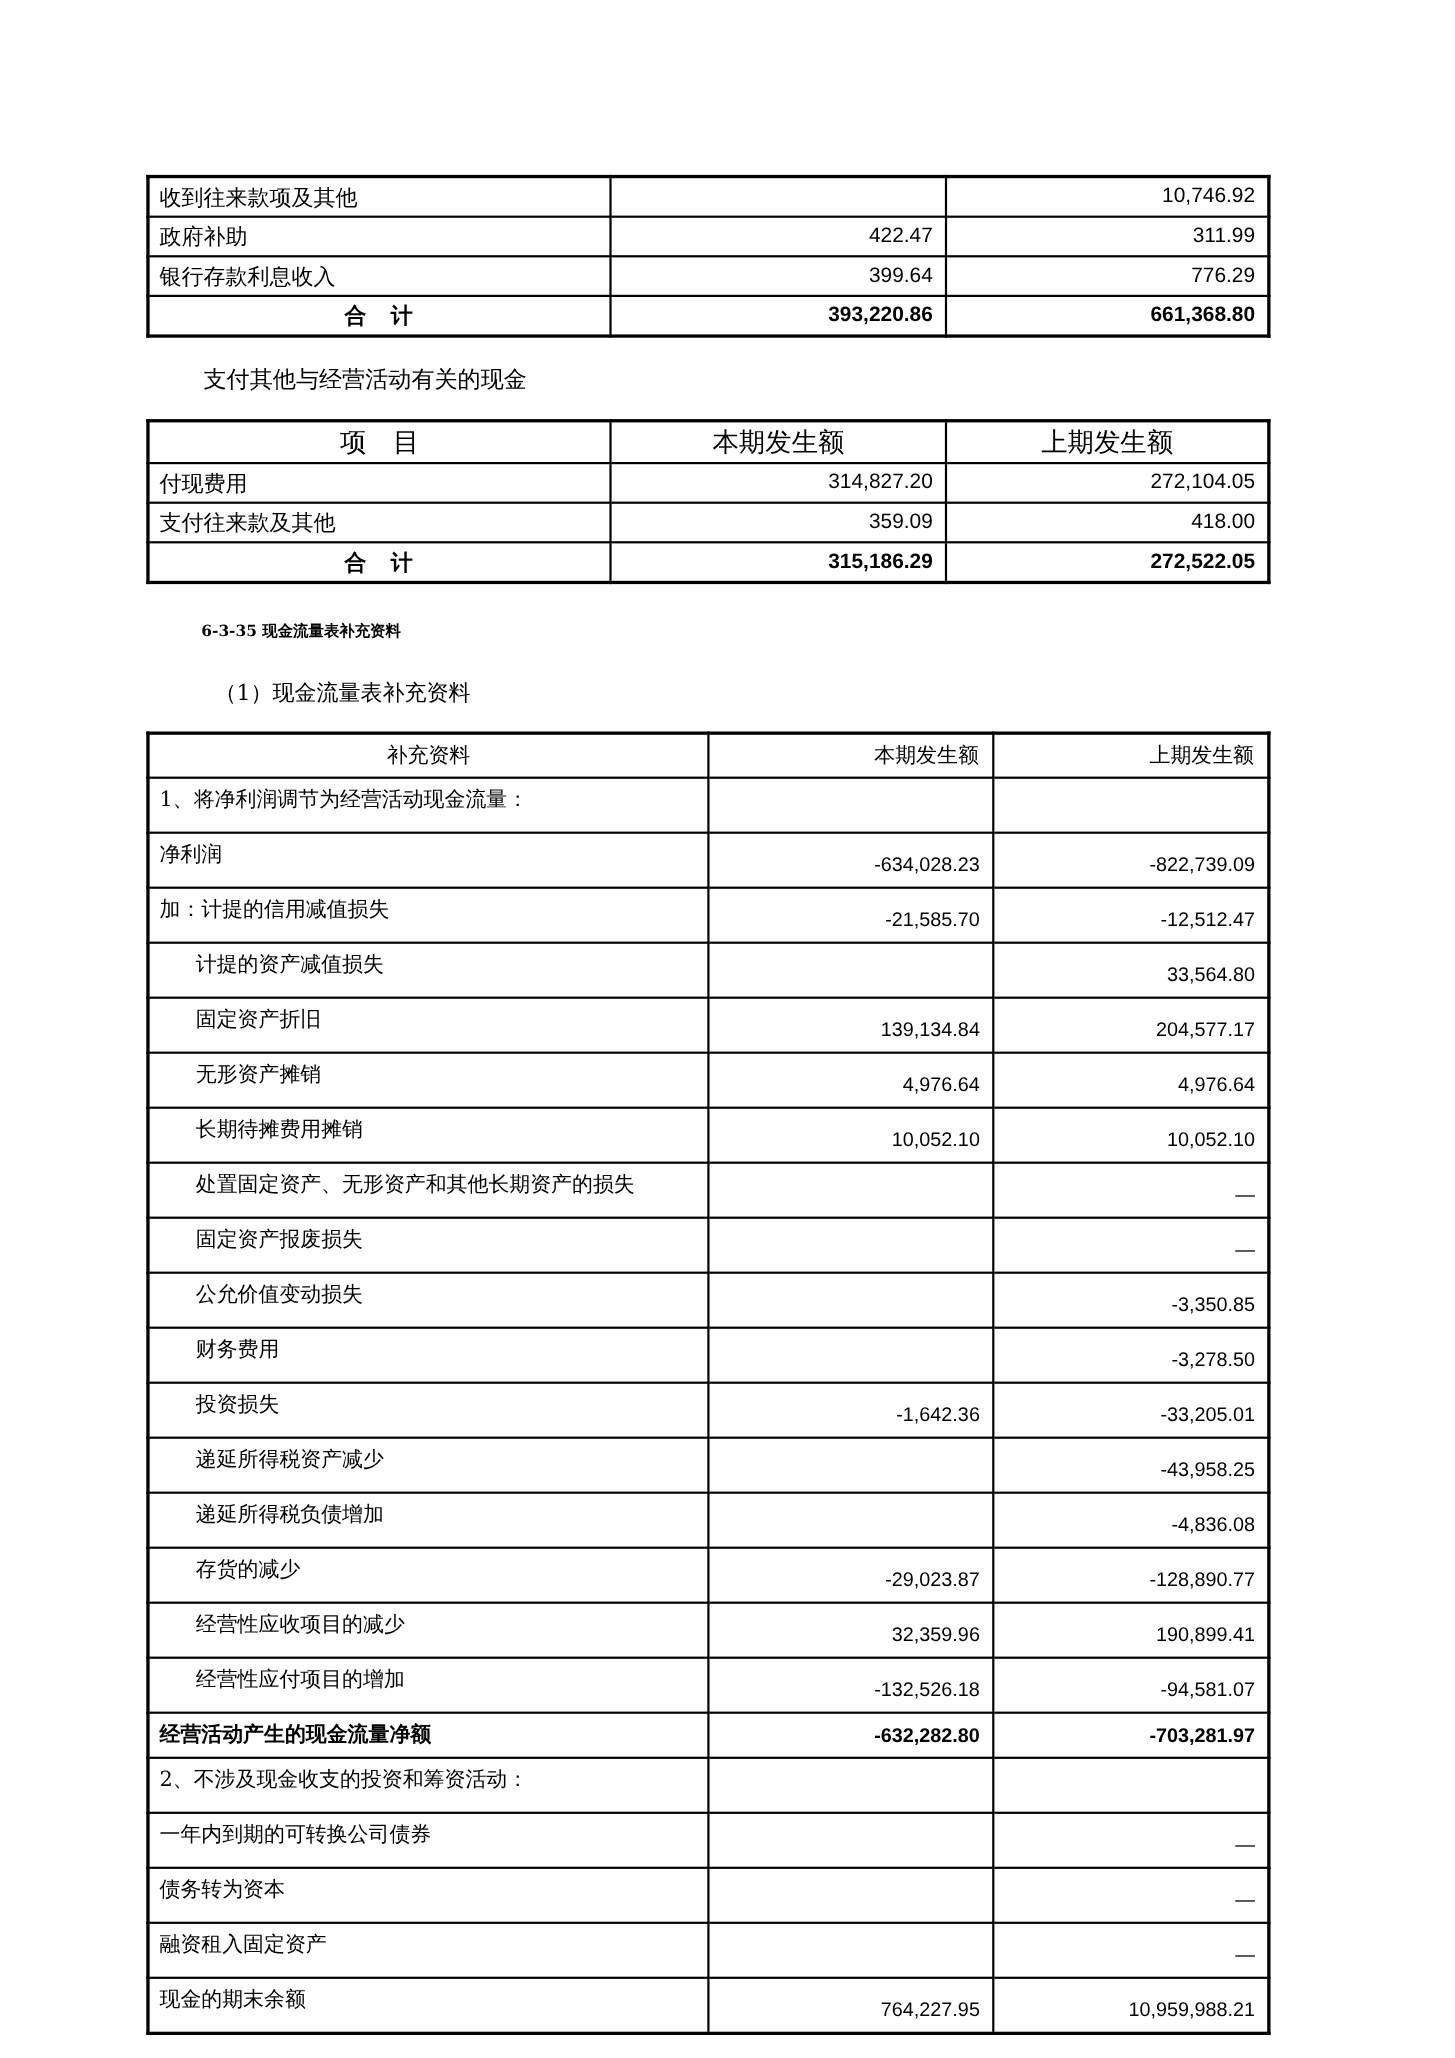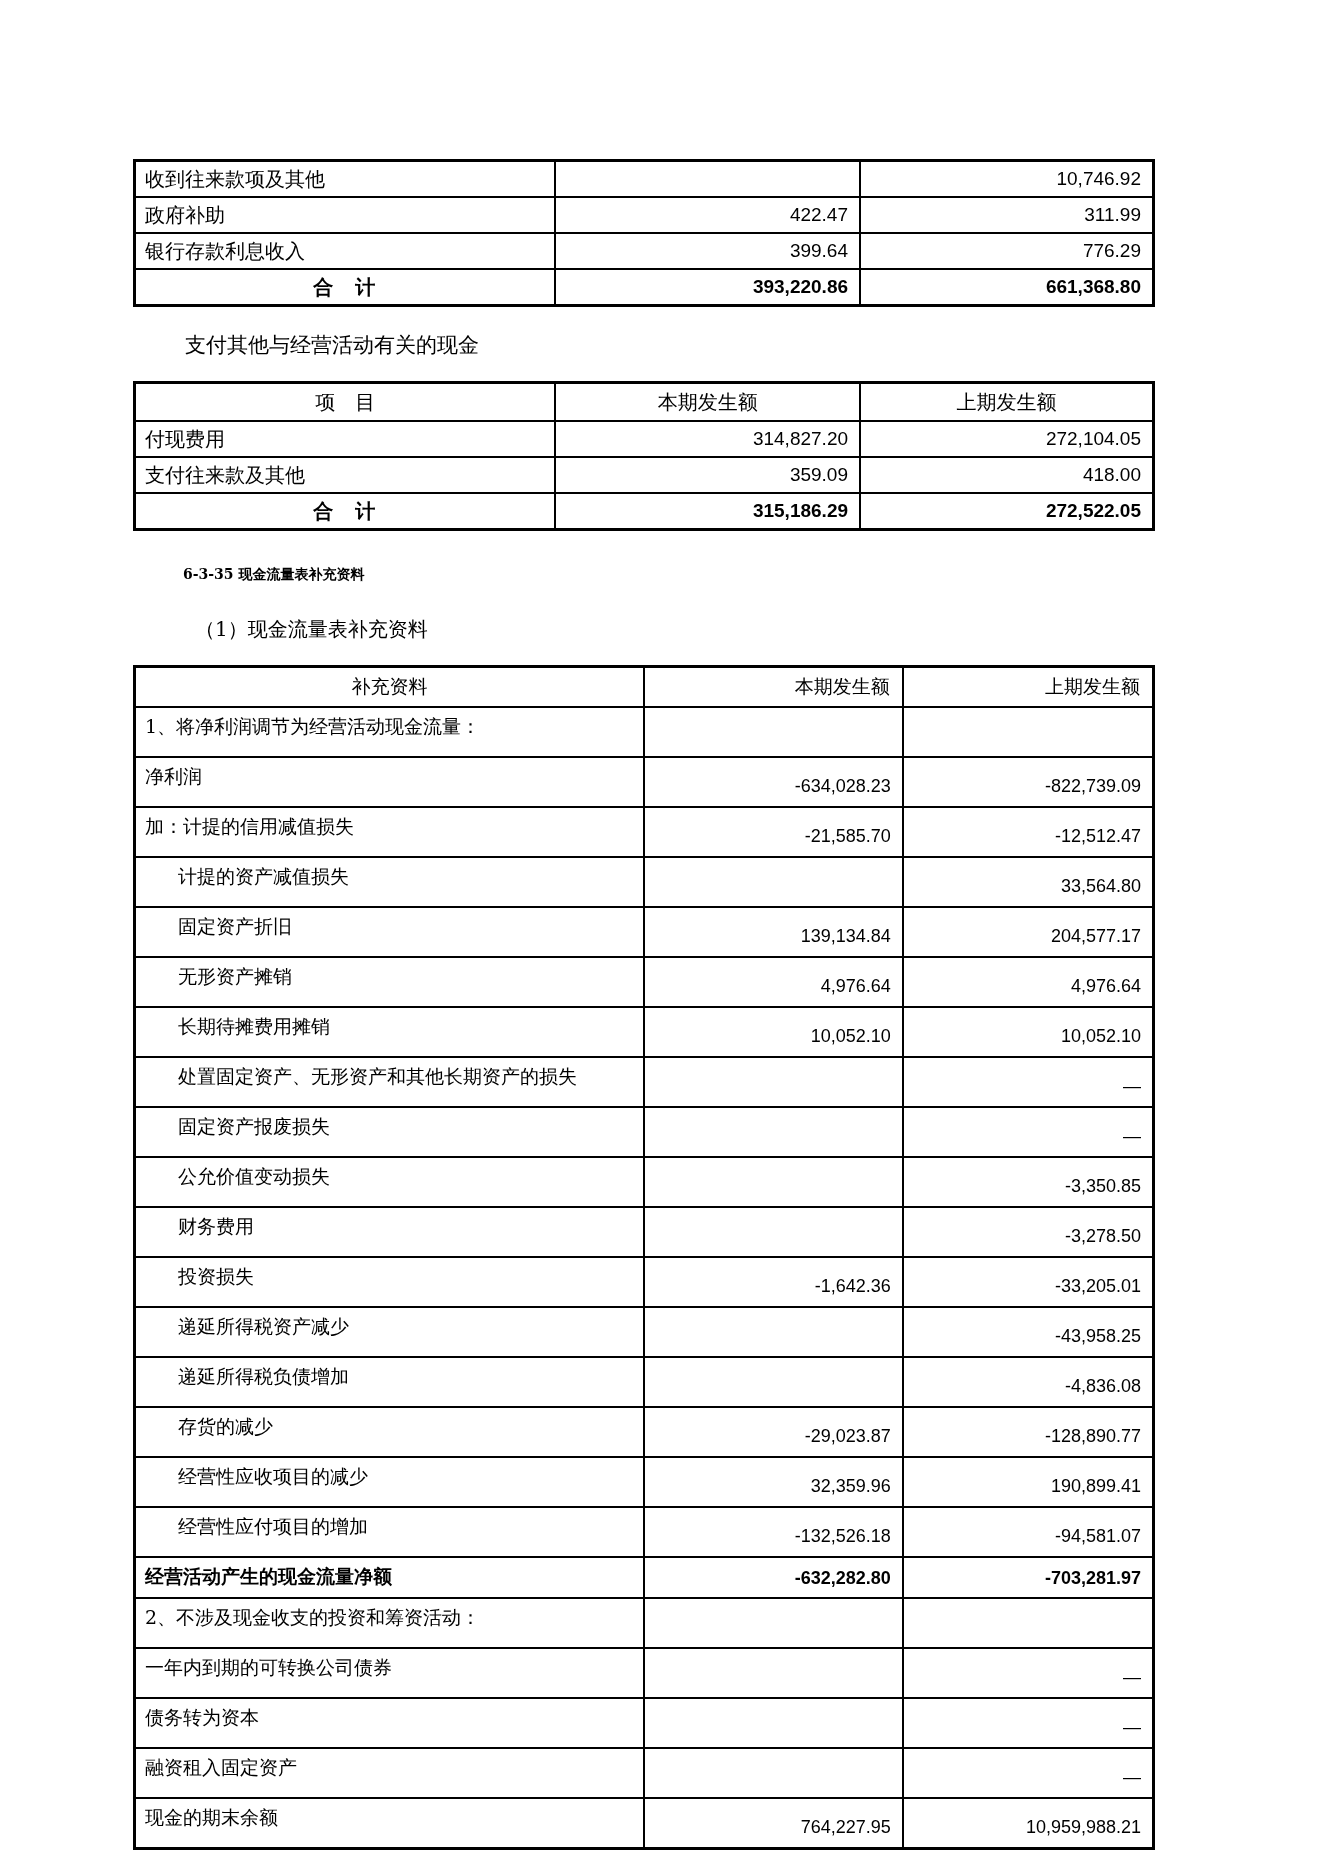--- a/index.html
+++ b/index.html
@@ -6,21 +6,21 @@
   .page{position:relative;width:1323px;height:1871px;background:#ffffff;color:#000;
         font-family:"DejaVu Serif",serif;}
   .content{position:absolute;left:133px;top:159px;width:1022px;}
 
   table{border-collapse:collapse;width:100%;table-layout:fixed;}
   .tbl{border:3px solid #000;}
   .tbl td,.tbl th{border:2px solid #000;overflow:hidden;}
 
   
   .t1 td,.t2 td{height:32px;}
-  .t2 th{height:34px;font-weight:normal;font-size:20px;text-align:center;vertical-align:middle;}
+  .t2 th{height:34px;font-weight:normal;font-size:24px;text-align:center;vertical-align:middle;}
   .lbl{font-size:20px;text-align:left;padding-left:9px;vertical-align:middle;}
   .num{font-family:"Liberation Sans",sans-serif;font-size:19px;text-align:right;
        padding-right:11px;vertical-align:middle;}
   .center{text-align:center;padding-left:0;letter-spacing:1px;}
   .bold{font-weight:bold;}
 
   
   .sec-heading{font-size:21px;margin:24px 0 0 52px;line-height:28px;}
   .t2m{margin-top:22px;}
   .h1{font-size:14px;font-weight:bold;margin:28px 0 0 50px;line-height:30px;}

